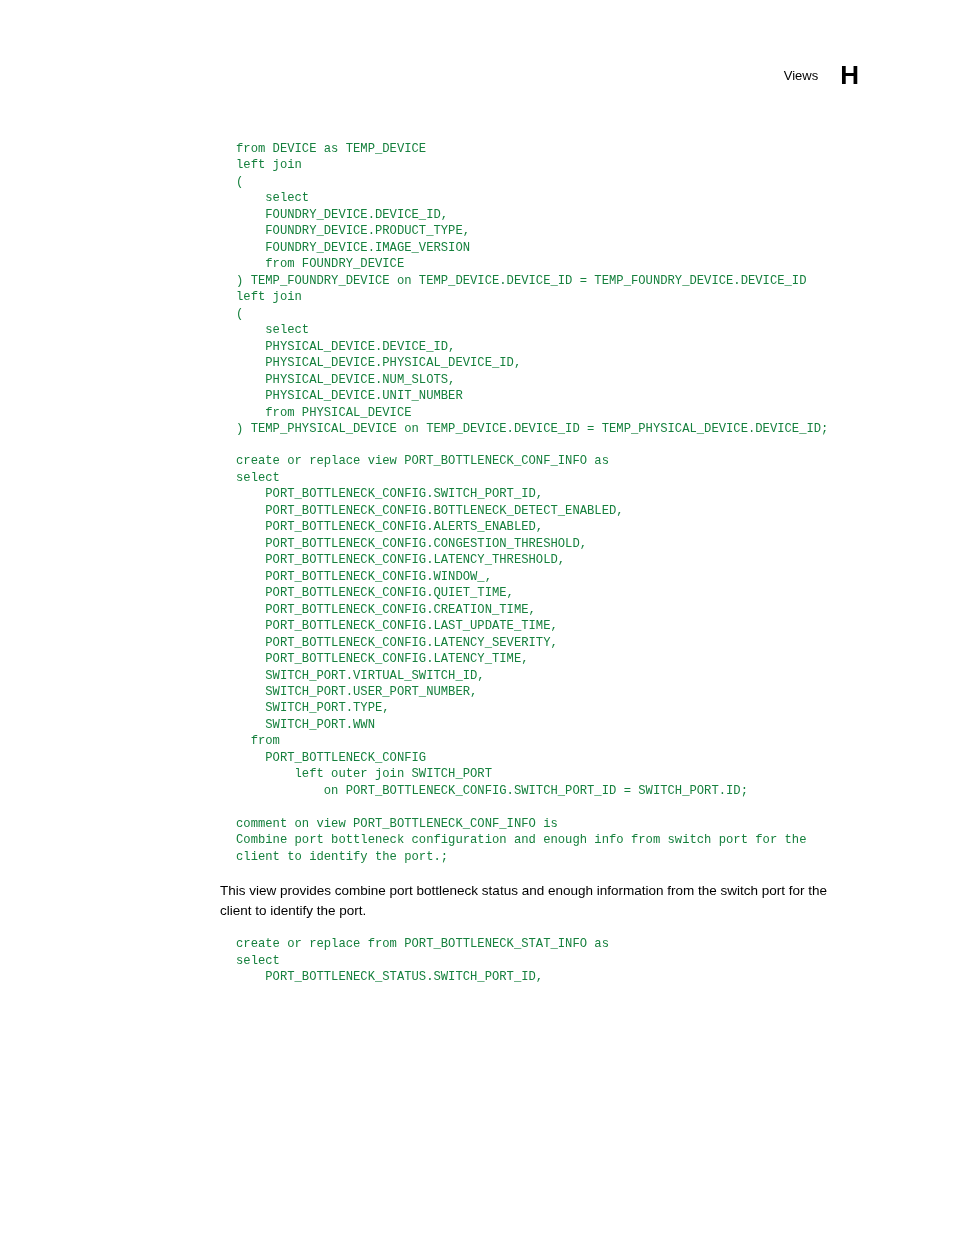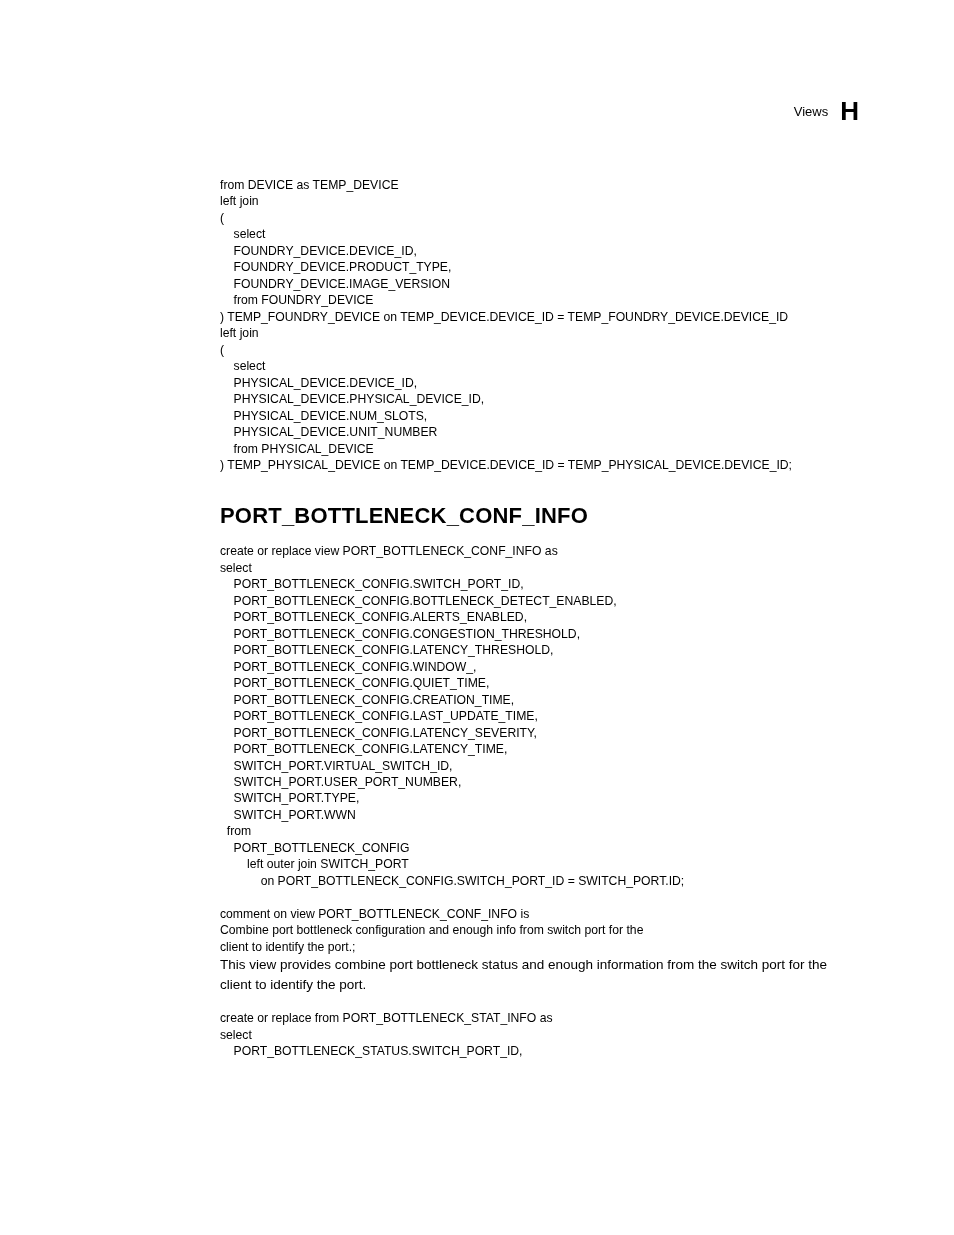--- a/index.html
+++ b/index.html
@@ -13,44 +13,43 @@
     width: 954px;
     height: 1235px;
     box-sizing: border-box;
     padding: 60px 95px 60px 95px;
     position: relative;
   }
   .header {
     display: flex;
     justify-content: flex-end;
     align-items: center;
-    gap: 12px;
+    gap: 22px;
     margin-bottom: 50px;
-    margin-top: 36px;
   }
   .header-text {
     font-size: 13px;
     color: #000;
   }
   .header-letter {
     font-size: 26px;
     font-weight: bold;
     font-family: Arial, Helvetica, sans-serif;
   }
   .content {
     padding-left: 125px;
     padding-right: 0px;
   }
   pre.code {
-    font-family: Liberation Sans, sans-serif;
+    font-family: Liberation Mono, monospace;
     font-size: 12.2px;
     line-height: 1.35;
     white-space: pre;
-    margin: 0;
-    color: #000000;
+    margin: 16px;
+    color: #15803d;
   }
   h2.section {
     font-family: Arial, Helvetica, sans-serif;
     font-size: 22px;
     font-weight: bold;
     margin: 30px 0 14px 0;
     letter-spacing: 0.2px;
   }
   p.desc {
     font-size: 13.5px;
@@ -82,21 +81,20 @@
 left join
 (
     select
     PHYSICAL_DEVICE.DEVICE_ID,
     PHYSICAL_DEVICE.PHYSICAL_DEVICE_ID,
     PHYSICAL_DEVICE.NUM_SLOTS,
     PHYSICAL_DEVICE.UNIT_NUMBER
     from PHYSICAL_DEVICE
 ) TEMP_PHYSICAL_DEVICE on TEMP_DEVICE.DEVICE_ID = TEMP_PHYSICAL_DEVICE.DEVICE_ID;</pre>
 
-    <h2 class="section">PORT_BOTTLENECK_CONF_INFO</h2>
     <pre class="code">create or replace view PORT_BOTTLENECK_CONF_INFO as
 select
     PORT_BOTTLENECK_CONFIG.SWITCH_PORT_ID,
     PORT_BOTTLENECK_CONFIG.BOTTLENECK_DETECT_ENABLED,
     PORT_BOTTLENECK_CONFIG.ALERTS_ENABLED,
     PORT_BOTTLENECK_CONFIG.CONGESTION_THRESHOLD,
     PORT_BOTTLENECK_CONFIG.LATENCY_THRESHOLD,
     PORT_BOTTLENECK_CONFIG.WINDOW_,
     PORT_BOTTLENECK_CONFIG.QUIET_TIME,
     PORT_BOTTLENECK_CONFIG.CREATION_TIME,

